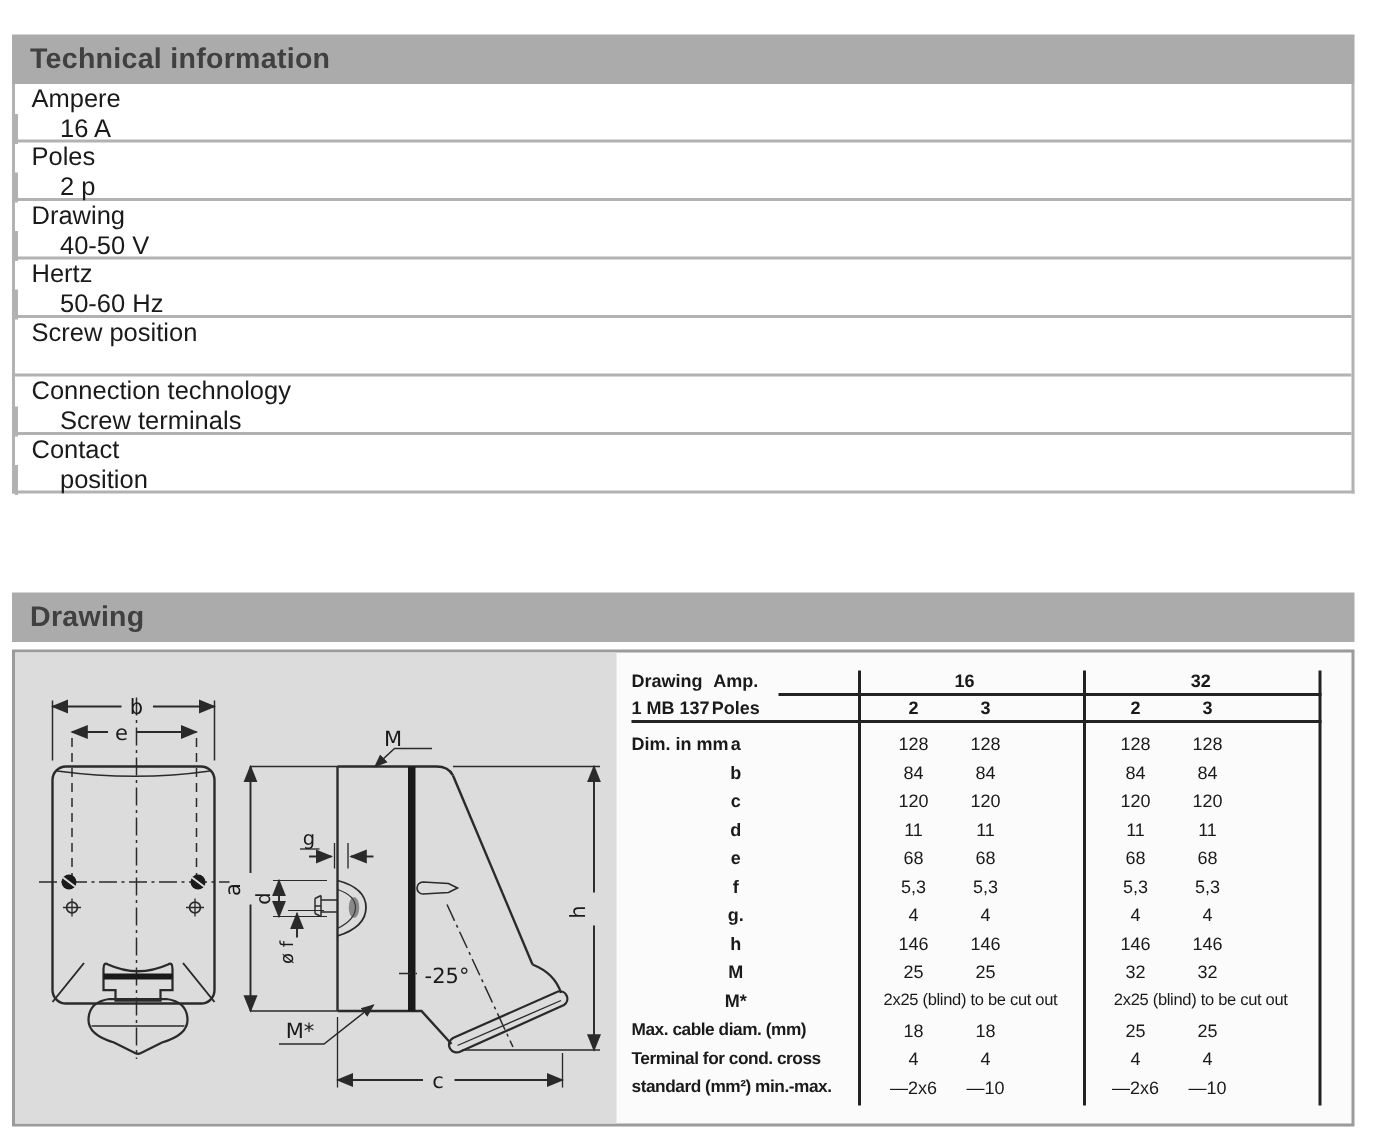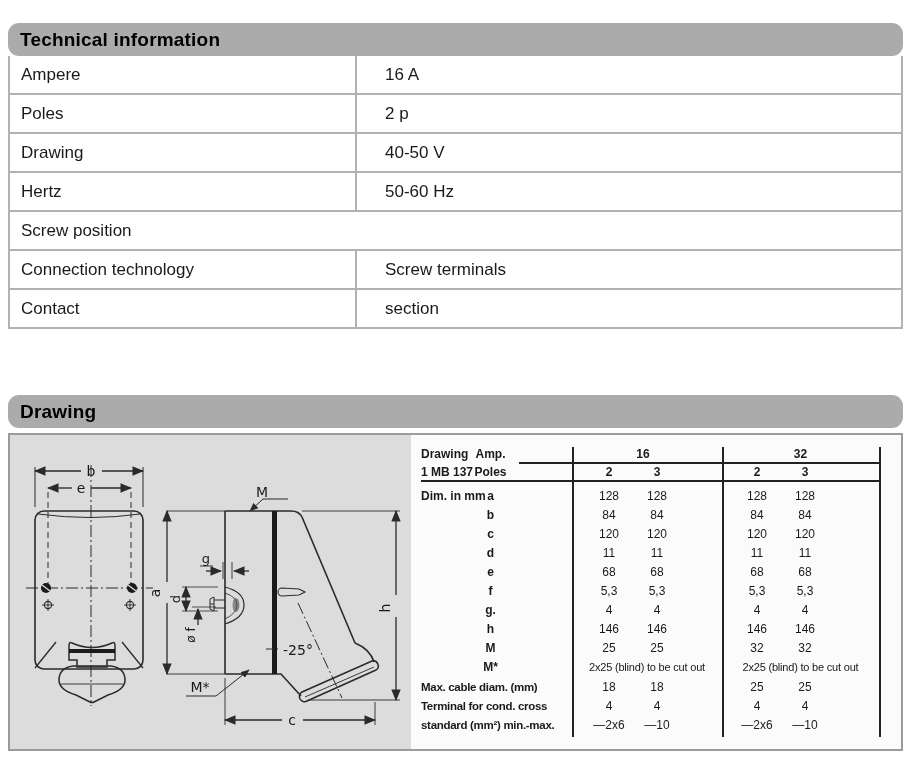--- a/index.html
+++ b/index.html
@@ -1,24 +1,24 @@
 <!DOCTYPE html>
 <html><head>
 <meta charset="utf-8">
 <style>
   html,body{margin:0;padding:0;background:#fff;}
   body{width:916px;height:763px;position:relative;font-family:"Liberation Sans","DejaVu Sans",sans-serif;color:#1a1a1a;}
   .wrap{position:absolute;left:8px;top:23px;width:895px;}
 
   
-  .bar{background:#ababab;color:#000000;font-size:19px;font-weight:bold;height:33px;line-height:33px;padding-left:12px;box-sizing:border-box;letter-spacing:.2px;border-radius:11px;}
+  .bar{background:#ababab;color:#404040;font-size:19px;font-weight:bold;height:33px;line-height:33px;padding-left:12px;box-sizing:border-box;letter-spacing:.2px;}
 
   
   .ttable{border:2px solid #b2b2b2;border-top:none;background:#fff;}
-  .trow{display:flex;height:37px;border-top:2px solid #b2b2b2;}
+  .trow{display:flex;height:37px;border-top:2px solid #b2b2b2;flex-direction:column;}
   .trow:first-child{border-top:none;}
   .tlabel{width:345px;box-sizing:border-box;padding-left:11px;font-size:17px;display:flex;align-items:center;}
   .tvalue{flex:1;box-sizing:border-box;border-left:2px solid #b2b2b2;padding-left:28px;font-size:17px;display:flex;align-items:center;}
 
   
   .dsection{position:absolute;left:8px;top:395px;width:895px;}
   .panel{margin-top:5px;height:318px;border:2px solid #9b9b9b;background:#fbfbfb;position:relative;box-sizing:border-box;}
   .grayarea{position:absolute;left:0;top:0;width:401px;height:314px;background:#dcdcdc;}
 
   
@@ -64,21 +64,21 @@
       </div>
     <div class="trow">
         <div class="tlabel">Screw position</div>
       </div>
     <div class="trow">
         <div class="tlabel">Connection technology</div>
         <div class="tvalue">Screw terminals</div>
       </div>
     <div class="trow">
         <div class="tlabel">Contact</div>
-        <div class="tvalue">section</div>
+        <div class="tvalue">position</div>
       </div>
   </div>
 </div>
 
 <div class="dsection">
   <div class="bar">Drawing</div>
   <div class="panel">
     <div class="grayarea">
 
       <svg width="401" height="314" viewBox="0 0 401 314">

